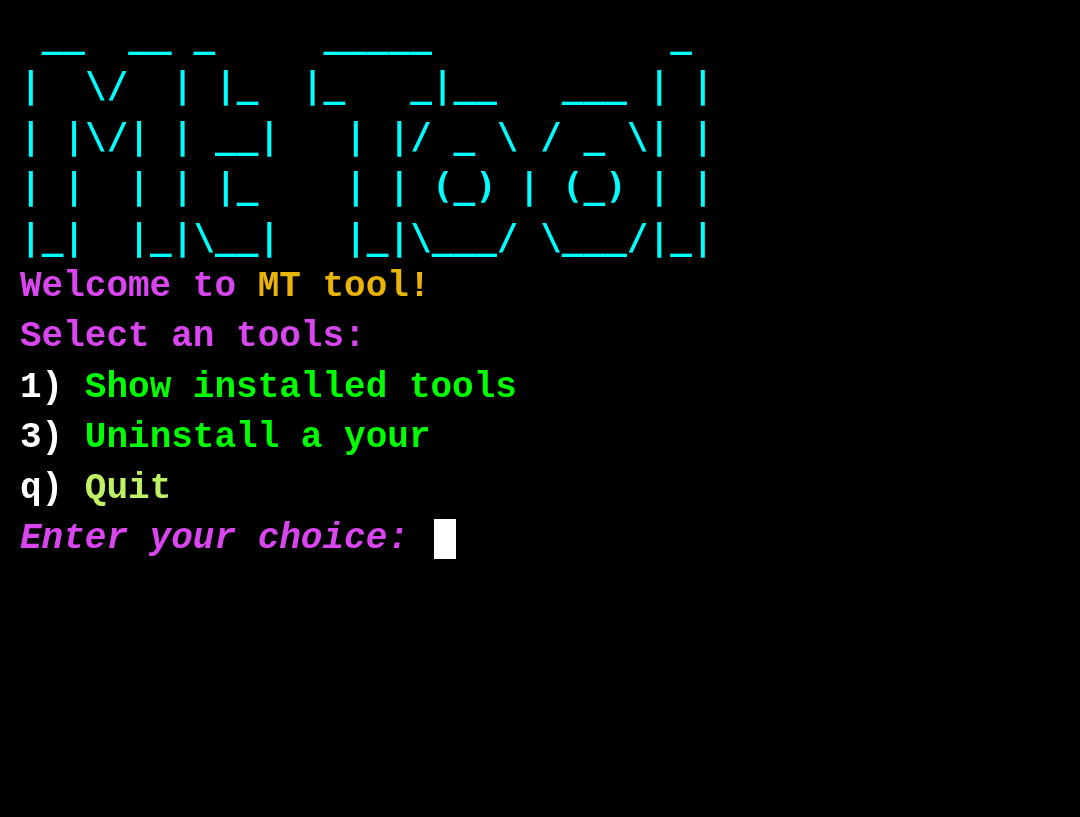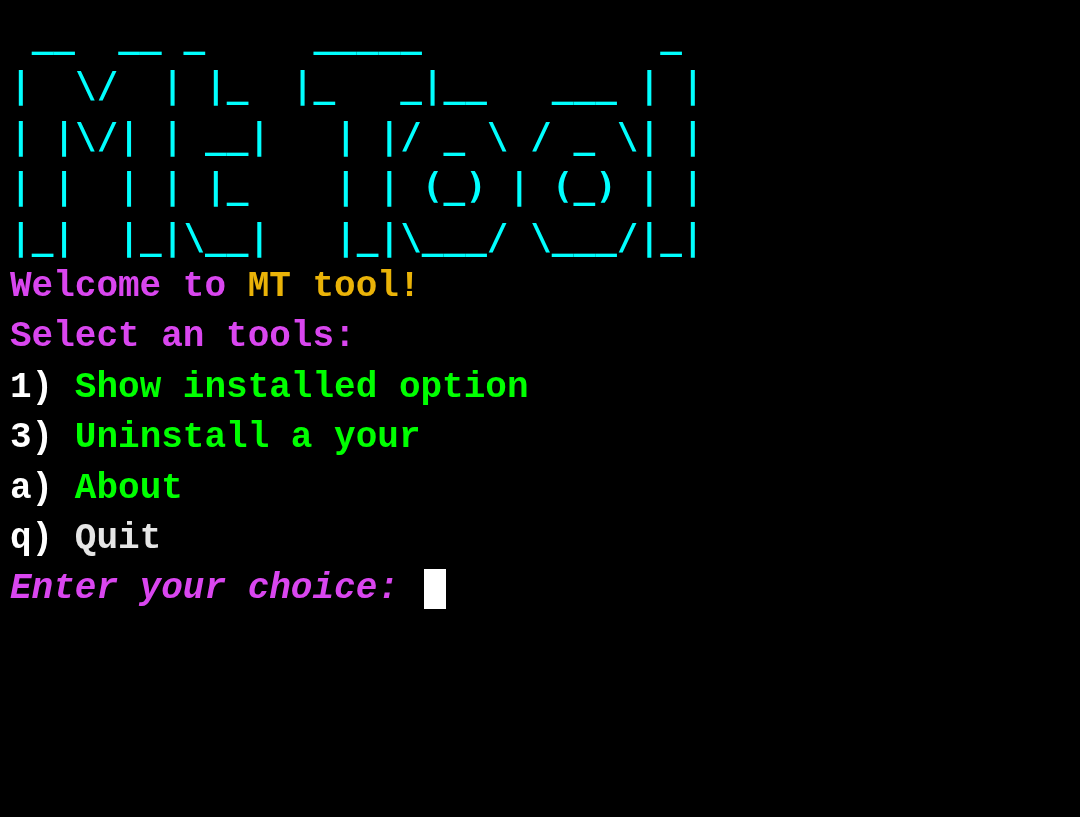--- a/index.html
+++ b/index.html
@@ -12,41 +12,41 @@
       width: 1080px;
       height: 817px;
       font-family: 'Courier New', 'Consolas', monospace;
       font-size: 36px;
       font-weight: bold;
       line-height: 1.4;
       padding: 0;
       overflow: hidden;
     }
     .terminal {
-      padding: 10px 10px 10px 10px;
+      padding: 10px 10px 10px 20px;
     }
     .ascii-art {
       color: #00ffff;
       font-size: 36px;
       line-height: 1.4;
       white-space: pre;
       font-weight: bold;
       letter-spacing: 0;
     }
     .cyan {
       color: #d946ef;
     }
     .yellow {
       color: #eab308;
     }
     .green {
       color: #00ff00;
     }
     .red {
-      color: #e5e5e5;
+      color: #bef264;
     }
     .white {
       color: #ffffff;
     }
     .menu-line {
       white-space: pre;
     }
     .cursor {
       display: inline-block;
       background-color: #ffffff;
@@ -67,23 +67,22 @@
   <pre class="ascii-art"> __  __ _     _____           _ 
 |  \/  | |_  |_   _|__   ___ | |
 | |\/| | __|   | |/ _ \ / _ \| |
 | |  | | |_    | | (_) | (_) | |
 |_|  |_|\__|   |_|\___/ \___/|_|</pre>
 
   <div class="menu-line"><span class="cyan">Welcome to </span><span class="yellow">MT tool!</span></div>
 
   <div class="menu-line cyan">Select an tools:</div>
 
-  <div class="menu-line"><span class="white">1)</span><span> </span><span class="green">Show installed option</span></div>
+  <div class="menu-line"><span class="white">1)</span><span> </span><span class="green">Show installed tools</span></div>
 
 
   <div class="menu-line"><span class="white">3)</span><span> </span><span class="green">Uninstall a your</span></div>
 
-  <div class="menu-line"><span class="white">a)</span><span> </span><span class="green">About</span></div>
 
   <div class="menu-line"><span class="white">q)</span><span> </span><span class="red">Quit</span></div>
 
   <div class="prompt-line"><span class="cyan">Enter your choice: </span><span class="cursor"></span></div>
 </div>
 
 </body></html>

